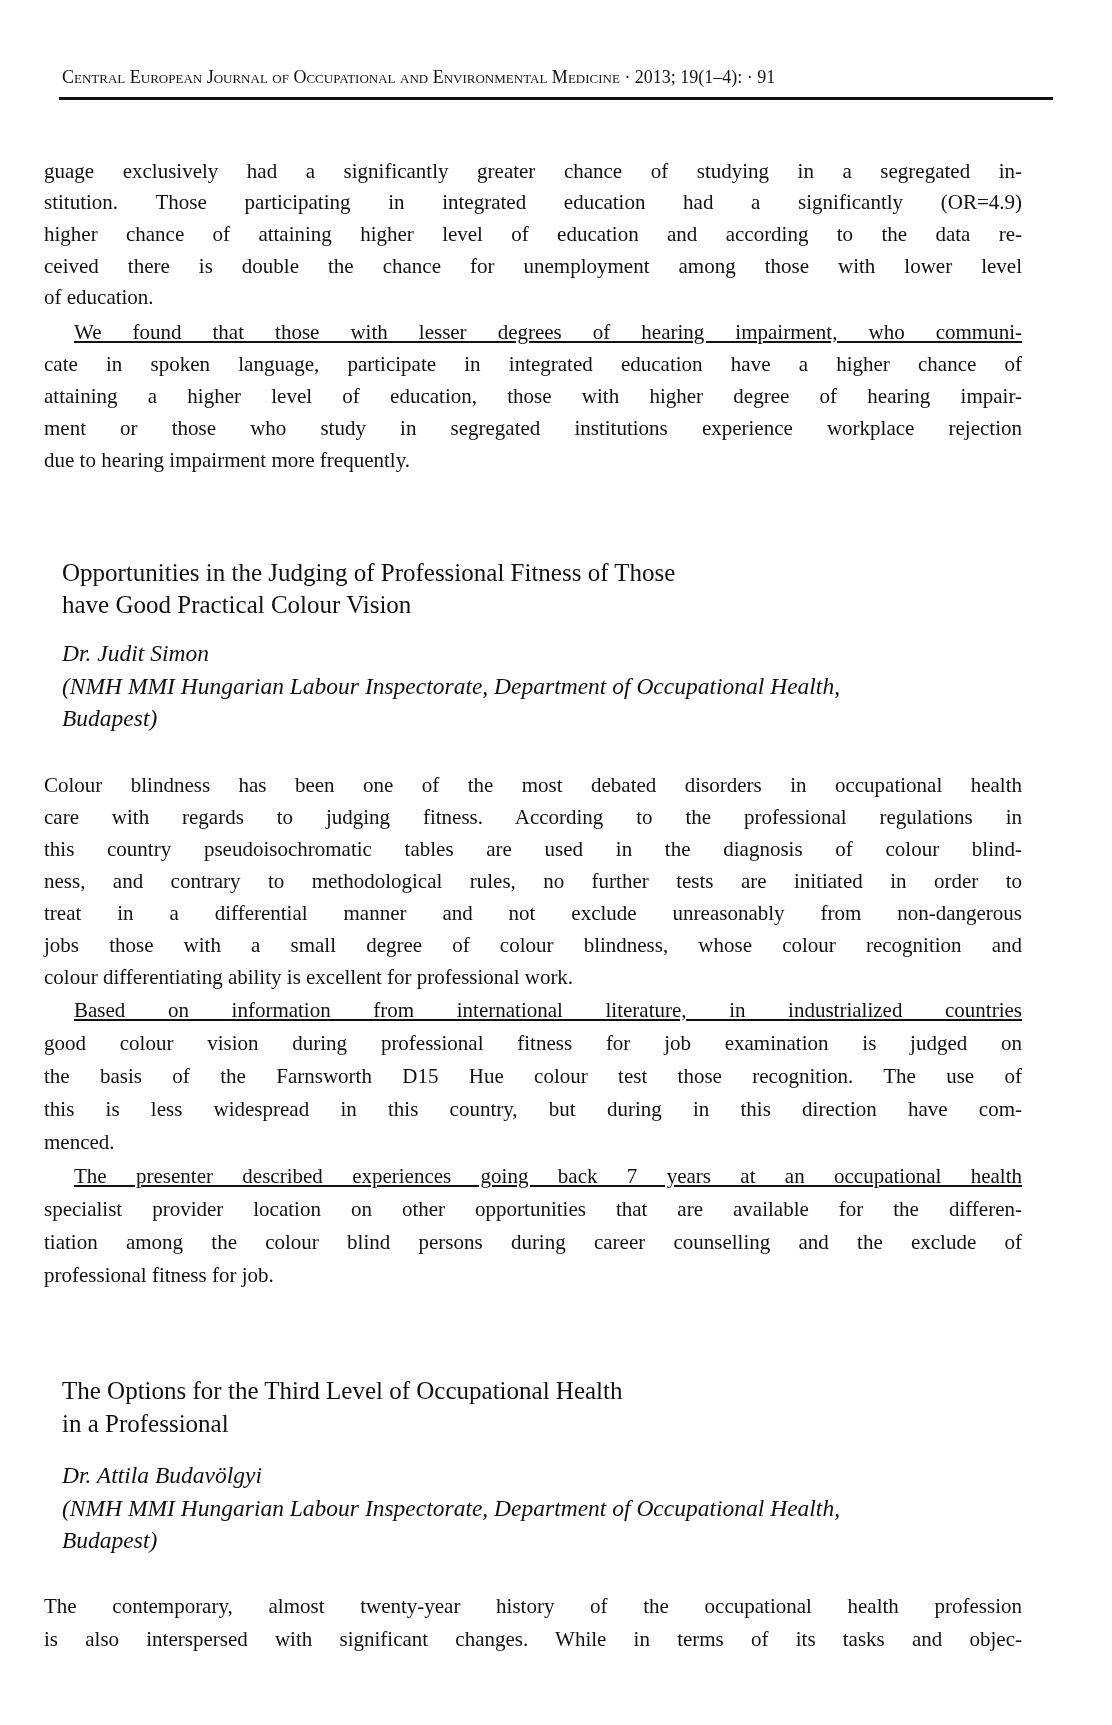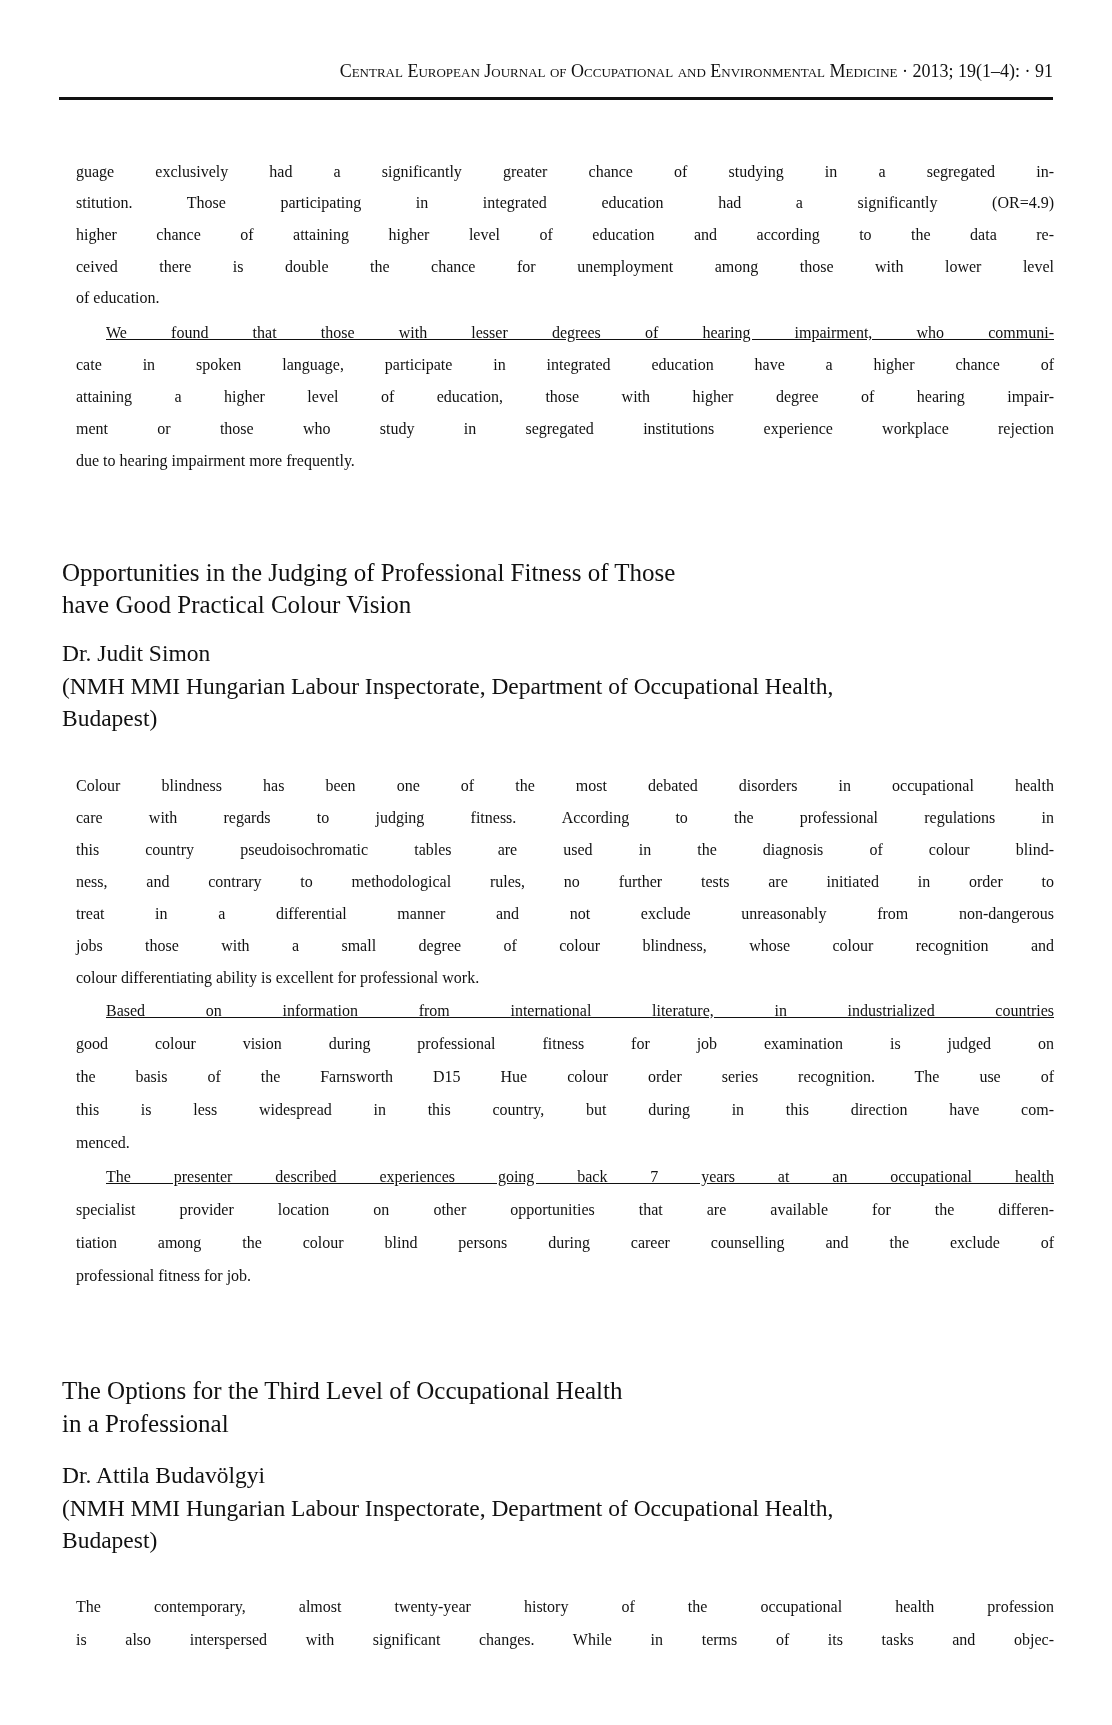--- a/index.html
+++ b/index.html
@@ -1,25 +1,25 @@
 <!DOCTYPE html>
 <html><head>
 <meta charset="utf-8">
 <style>
   html, body { margin: 0; padding: 0; background: #ffffff; }
   body { width: 1112px; height: 1725px; position: relative; overflow: hidden;
          font-family: "Liberation Serif", "DejaVu Serif", serif; color: #111; }
-  .running-head { position: absolute; left: 62px; width: 991px; top: 56px; height: 30px;
-                  text-align: right; font-size: 18px; line-height: 30px; font-variant: small-caps; letter-spacing: 0; white-space: nowrap; }
+  .running-head { position: absolute; left: 62px; width: 991px; top: 62px; height: 30px;
+                  text-align: left; font-size: 18px; line-height: 30px; font-variant: small-caps; letter-spacing: 0; white-space: nowrap; }
   .rule { position: absolute; left: 59px; width: 994px; top: 97px; height: 3px; background: #111; }
-  .line { position: absolute; left: 76px; width: 978px; height: 33px; font-size: 16px; line-height: 33px; white-space: nowrap; }
+  .line { position: absolute; left: 44px; width: 978px; height: 33px; font-size: 21px; line-height: 33px; white-space: nowrap; }
   .just { text-align: justify; text-align-last: justify; white-space: normal; }
   .indent { padding-left: 30px; box-sizing: border-box; text-decoration: underline; }
   .heading { position: absolute; left: 62px; font-size: 25px; font-weight: normal; line-height: 33px; white-space: nowrap; }
-  .ital { position: absolute; left: 62px; font-size: 23.5px; line-height: 33px; white-space: nowrap; }
+  .ital { position: absolute; left: 62px; font-size: 23.5px; font-style: italic; line-height: 33px; white-space: nowrap; }
 </style>
 </head>
 <body>
 
 <div class="running-head"><span>Central European Journal of Occupational and Environmental Medicine</span><span> · 2013; 19(1–4): · 91</span></div>
 <div class="rule"></div>
 
 <div>
   <div class="line just" style="top:155px">guage exclusively had a significantly greater chance of studying in a segregated in-</div>
   <div class="line just" style="top:186px">stitution. Those participating in integrated education had a significantly (OR=4.9)</div>
@@ -47,21 +47,21 @@
     <div class="line just" style="top:801px">care with regards to judging fitness. According to the professional regulations in</div>
     <div class="line just" style="top:833px">this country pseudoisochromatic tables are used in the diagnosis of colour blind-</div>
     <div class="line just" style="top:865px">ness, and contrary to methodological rules, no further tests are initiated in order to</div>
     <div class="line just" style="top:897px">treat in a differential manner and not exclude unreasonably from non-dangerous</div>
     <div class="line just" style="top:929px">jobs those with a small degree of colour blindness, whose colour recognition and</div>
     <div class="line" style="top:961px">colour differentiating ability is excellent for professional work.</div>
   </div>
   <div>
     <div class="line just indent" style="top:994px">Based on information from international literature, in industrialized countries</div>
     <div class="line just" style="top:1027px">good colour vision during professional fitness for job examination is judged on</div>
-    <div class="line just" style="top:1060px">the basis of the Farnsworth D15 Hue colour order series recognition. The use of</div>
+    <div class="line just" style="top:1060px">the basis of the Farnsworth D15 Hue colour test those recognition. The use of</div>
     <div class="line just" style="top:1093px">this is less widespread in this country, but during in this direction have com-</div>
     <div class="line" style="top:1126px">menced.</div>
   </div>
   <div>
     <div class="line just indent" style="top:1160px">The presenter described experiences going back 7 years at an occupational health</div>
     <div class="line just" style="top:1193px">specialist provider location on other opportunities that are available for the differen-</div>
     <div class="line just" style="top:1226px">tiation among the colour blind persons during career counselling and the exclude of</div>
     <div class="line" style="top:1259px">professional fitness for job.</div>
   </div>
 </div>

